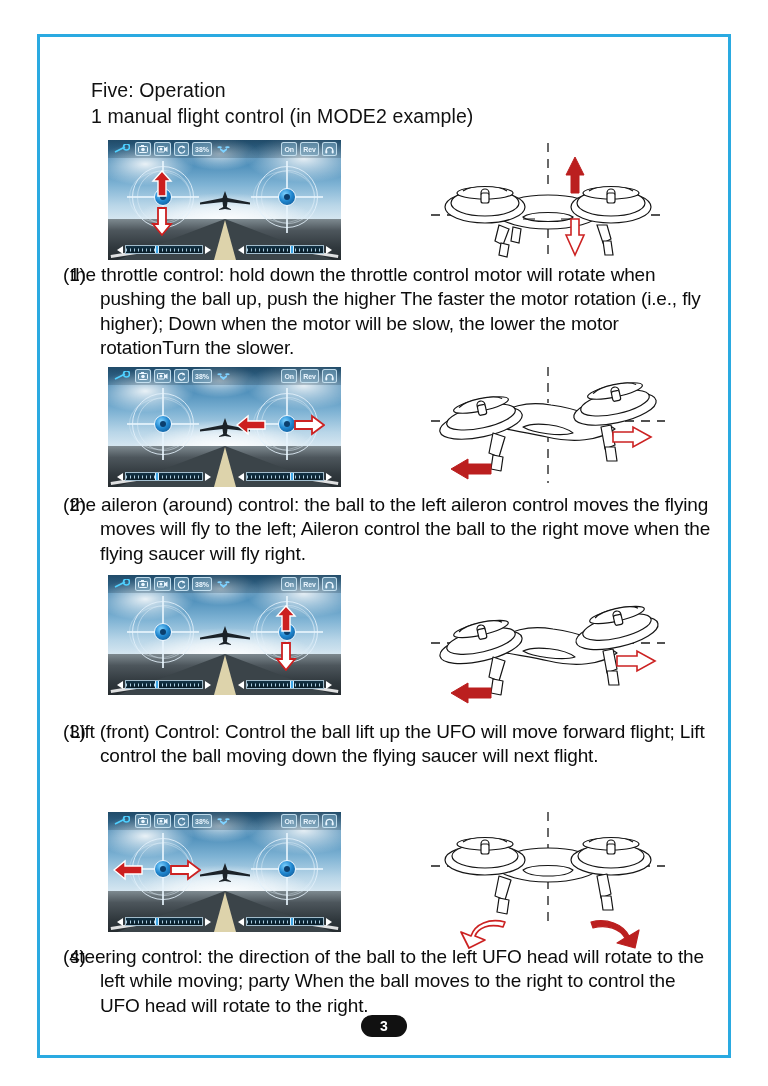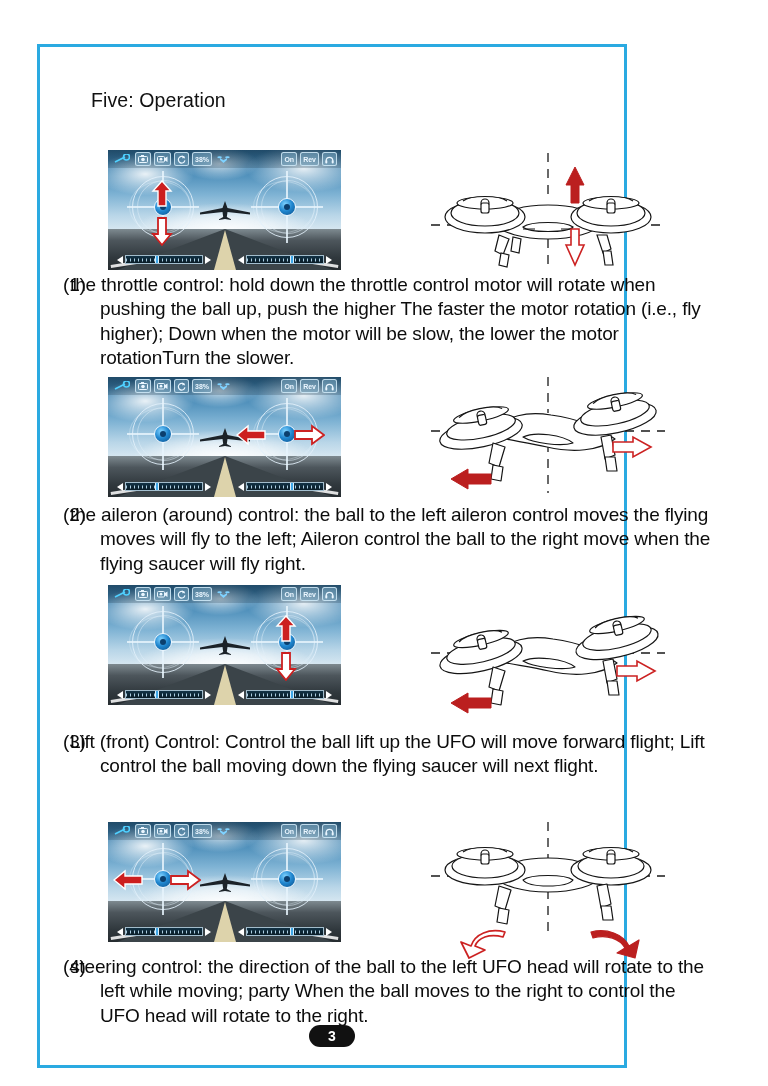--- a/index.html
+++ b/index.html
@@ -3,21 +3,21 @@
 <meta charset="utf-8">
 <title>Drone Manual Page</title>
 <style>
   html,body{margin:0;padding:0;}
   body{
     width:768px;height:1086px;background:#ffffff;
     font-family:"Liberation Sans","DejaVu Sans",sans-serif;
     overflow:hidden;position:relative;
   }
   #page-frame{
-    position:absolute;left:37px;top:44px;width:590px;height:1024px;
+    position:absolute;left:37px;top:34px;width:694px;height:1024px;
     border:3px solid #2aaae1;box-sizing:border-box;background:#fff;
   }
   #content{position:absolute;left:0;top:0;width:100%;height:100%;}
 
   .heading{
     position:absolute;left:51px;top:40px;width:560px;
     font-size:19.5px;line-height:26px;color:#111;letter-spacing:.1px;
   }
   .heading div{white-space:nowrap;}
 
@@ -143,20 +143,21 @@
   .drone svg{display:block;}
 </style>
 </head>
 <body>
 
 <div id="page-frame">
   <div id="content">
 
     <div class="heading">
       <div>Five: Operation</div>
+      <div>1 manual flight control (in MODE2 example)</div>
     </div>
 
     <div class="fpv" style="left:68px;top:103px;">
       <div class="sky"></div>
       <div class="sea"></div>
       <div class="horizon"></div>
       <div class="ground"></div>
       <div class="runway"></div>
       <div class="rwline"></div>
       <div class="rwedge l"></div>

